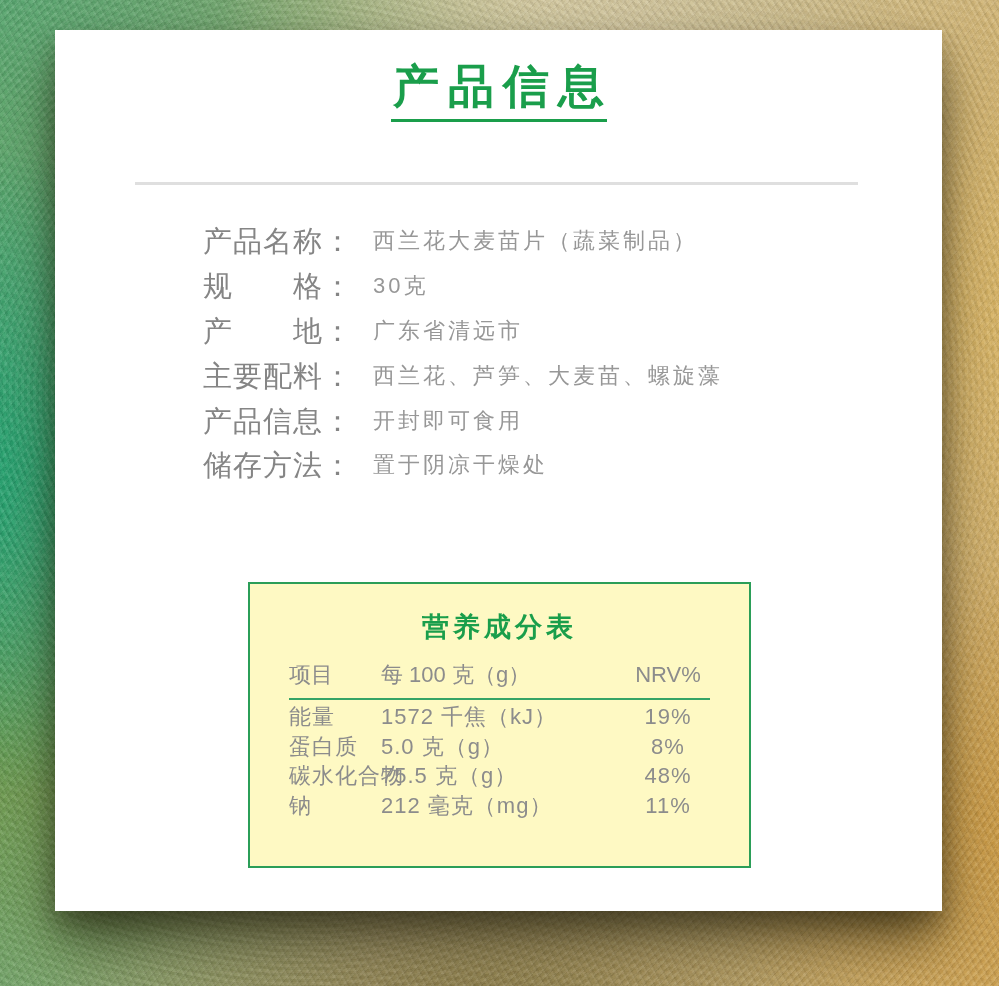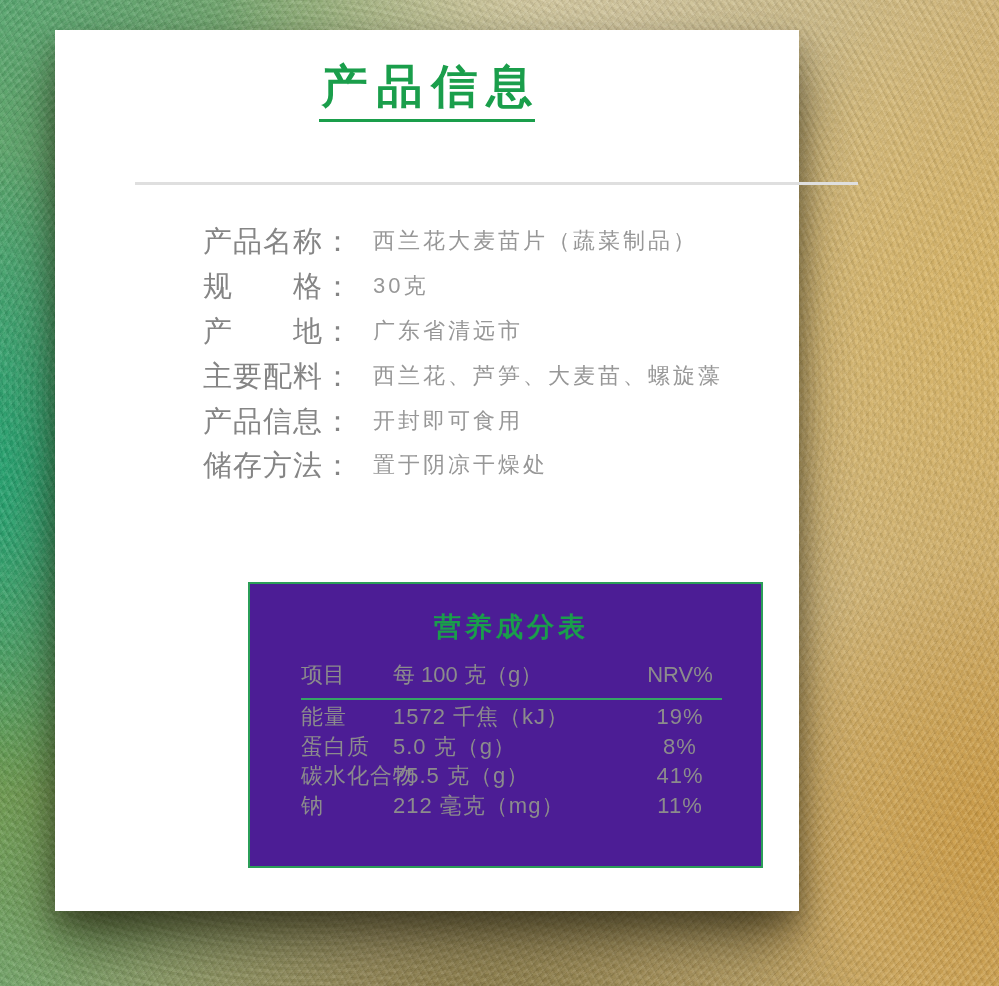--- a/index.html
+++ b/index.html
@@ -33,21 +33,21 @@
   .bg-noise-2 {
     position: absolute; inset: 0;
     background:
       repeating-radial-gradient(circle at 30% 40%, rgba(255,255,255,0.03) 0 3px, rgba(0,0,0,0.03) 3px 6px),
       repeating-linear-gradient(12deg, rgba(0,0,0,0.02) 0 5px, rgba(255,255,255,0.03) 5px 9px);
   }
 
   
   .card {
     position: absolute; left: 55px; top: 30px;
-    width: 744px; height: 881px;
+    width: 887px; height: 881px;
     background: #ffffff;
     box-shadow: 0 34px 52px -4px rgba(28,24,6,0.62), 0 12px 22px rgba(28,24,6,0.30);
   }
 
   
   .title-wrap { position: absolute; top: 29px; left: 0; right: 0; text-align: center; }
   .page-title {
     display: inline-block;
     font-size: 46px; line-height: 54px; font-weight: bold;
     color: #1a9e4b; letter-spacing: 9px; margin-right: -9px;
@@ -69,23 +69,22 @@
     margin-left: 20px;
     font-size: 22px; line-height: 28px;
     color: #979797; letter-spacing: 3px; white-space: nowrap;
   }
 
   
   .nutrition {
     position: absolute; left: 193px; top: 552px;
     width: 499px; height: 282px;
     border: 2px solid #2b9e58;
-    background: #4c1d95;
+    background: #fef9c3;
     box-sizing: content-box;
-    padding-left: 12px;
   }
   .nutrition-title {
     margin-top: 29px; text-align: center;
     font-size: 27px; line-height: 28px; font-weight: bold;
     color: #1a9e4b; letter-spacing: 4px;
   }
   .ntable { margin: 0 39px; }
   .nrow { display: grid; grid-template-columns: 92px 1fr 84px; align-items: center; }
   .nrow .c1 { text-align: left;  white-space: nowrap; }
   .nrow .c2 { text-align: left; white-space: nowrap; }
@@ -157,21 +156,21 @@
             <span class="c3">19%</span>
           </div>
           <div class="nrow ndata">
             <span class="c1">蛋白质</span>
             <span class="c2">5.0 克（g）</span>
             <span class="c3">8%</span>
           </div>
           <div class="nrow ndata">
             <span class="c1">碳水化合物</span>
             <span class="c2">75.5 克（g）</span>
-            <span class="c3">41%</span>
+            <span class="c3">48%</span>
           </div>
           <div class="nrow ndata">
             <span class="c1">钠</span>
             <span class="c2">212 毫克（mg）</span>
             <span class="c3">11%</span>
           </div>
         </div>
       </div>
     </div>
 

